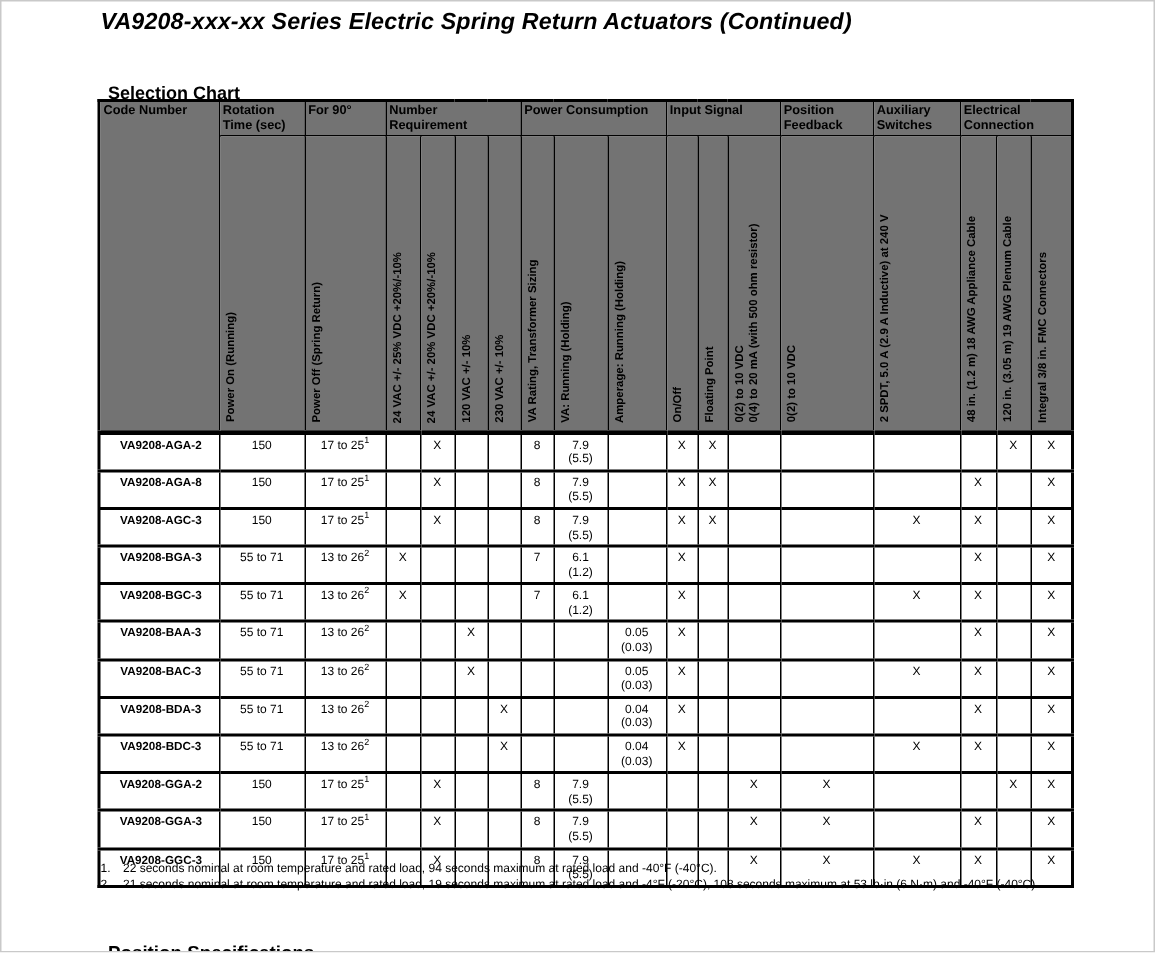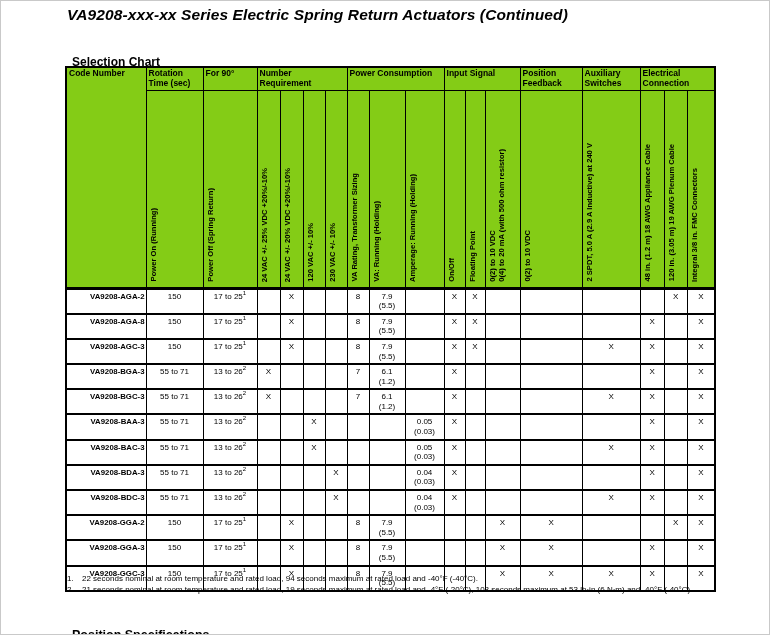--- a/index.html
+++ b/index.html
@@ -17,40 +17,40 @@
   .section-heading.tech { top:611px; font-size:12.5px; }
   .table-caption { position:absolute; left:66px; top:54px; font-size:8.5px; font-weight:bold; }
 
   table.sel-chart {
     position:absolute; left:64px; top:65px;
     border-collapse:collapse; table-layout:fixed; width:649px;
     border:2px solid #000;
   }
   .sel-chart th, .sel-chart td { border:1px solid #000; padding:0; overflow:hidden; }
   .sel-chart thead th {
-    background:#84cc16; font-size:8.5px; font-weight:bold; text-align:left;
+    background:#737373; font-size:8.5px; font-weight:bold; text-align:left;
     vertical-align:top; padding:1px 2px; line-height:1.15;
   }
   .sel-chart thead tr.rot-row th {
     height:192px; vertical-align:bottom; text-align:left; padding:2px 1px 2px 2px;
     border-bottom:3px solid #000;
   }
   .rot-label {
     display:inline-block; writing-mode:vertical-rl; transform:rotate(180deg);
     white-space:pre-line; font-size:7.6px; font-weight:bold; line-height:1.25;
     max-height:188px;
   }
   .sel-chart tbody td {
     font-size:8px; text-align:center; vertical-align:top;
     padding:2px 1px; height:17px; line-height:1.2; white-space:pre-line;
     border-top:2px solid #000;
   }
   .sel-chart tbody tr:first-child td { border-top:3px solid #000; }
   .sel-chart tbody td.code {
-    text-align:right; font-weight:bold; font-size:7.8px; padding-left:3px;
+    text-align:center; font-weight:bold; font-size:7.8px; padding-left:3px;
   }
   .sel-chart sup { font-size:6px; line-height:0; }
 
   .footnotes { position:absolute; left:66px; top:573px; width:648px; }
   .footnote { display:flex; font-size:8px; line-height:1.3; margin-bottom:1px; }
   .fn-num { flex:0 0 15px; }
   .fn-text { flex:1; }
 </style>
 </head>
 <body>

